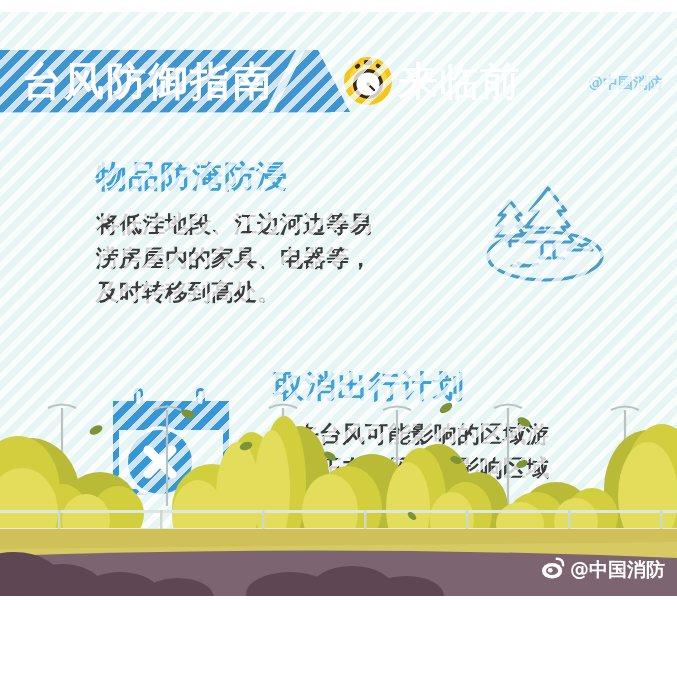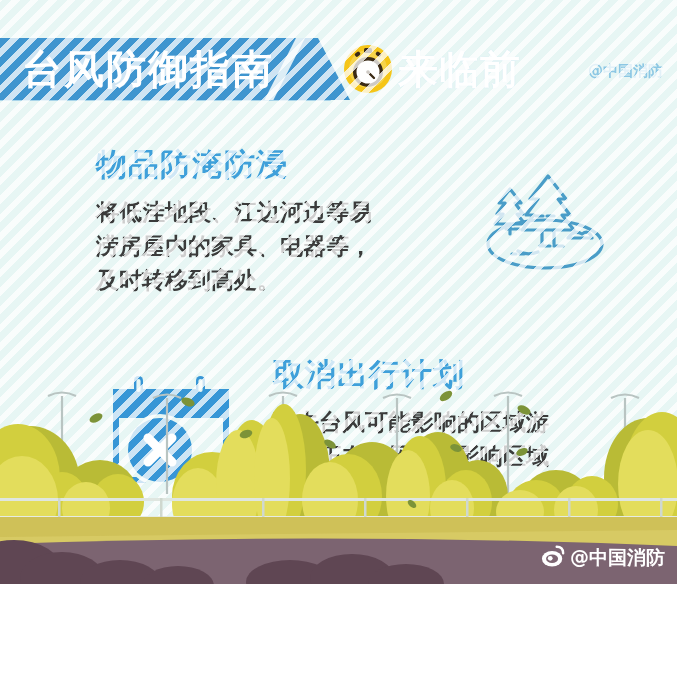--- a/index.html
+++ b/index.html
@@ -12,20 +12,21 @@
     overflow: hidden;
     font-family: "Liberation Sans", "DejaVu Sans", sans-serif;
   }
 
   #poster {
     position: relative;
     width: 677px;
     height: 584px;
     background: #e7f6f4;
     overflow: hidden;
+    margin-top: 12px;
   }
 
   
   .stripes {
     position: absolute;
     left: 0; top: 0;
     width: 677px; height: 677px;
     background-image: repeating-linear-gradient(
         -45deg,
         rgba(255,255,255,0.0) 0px,

